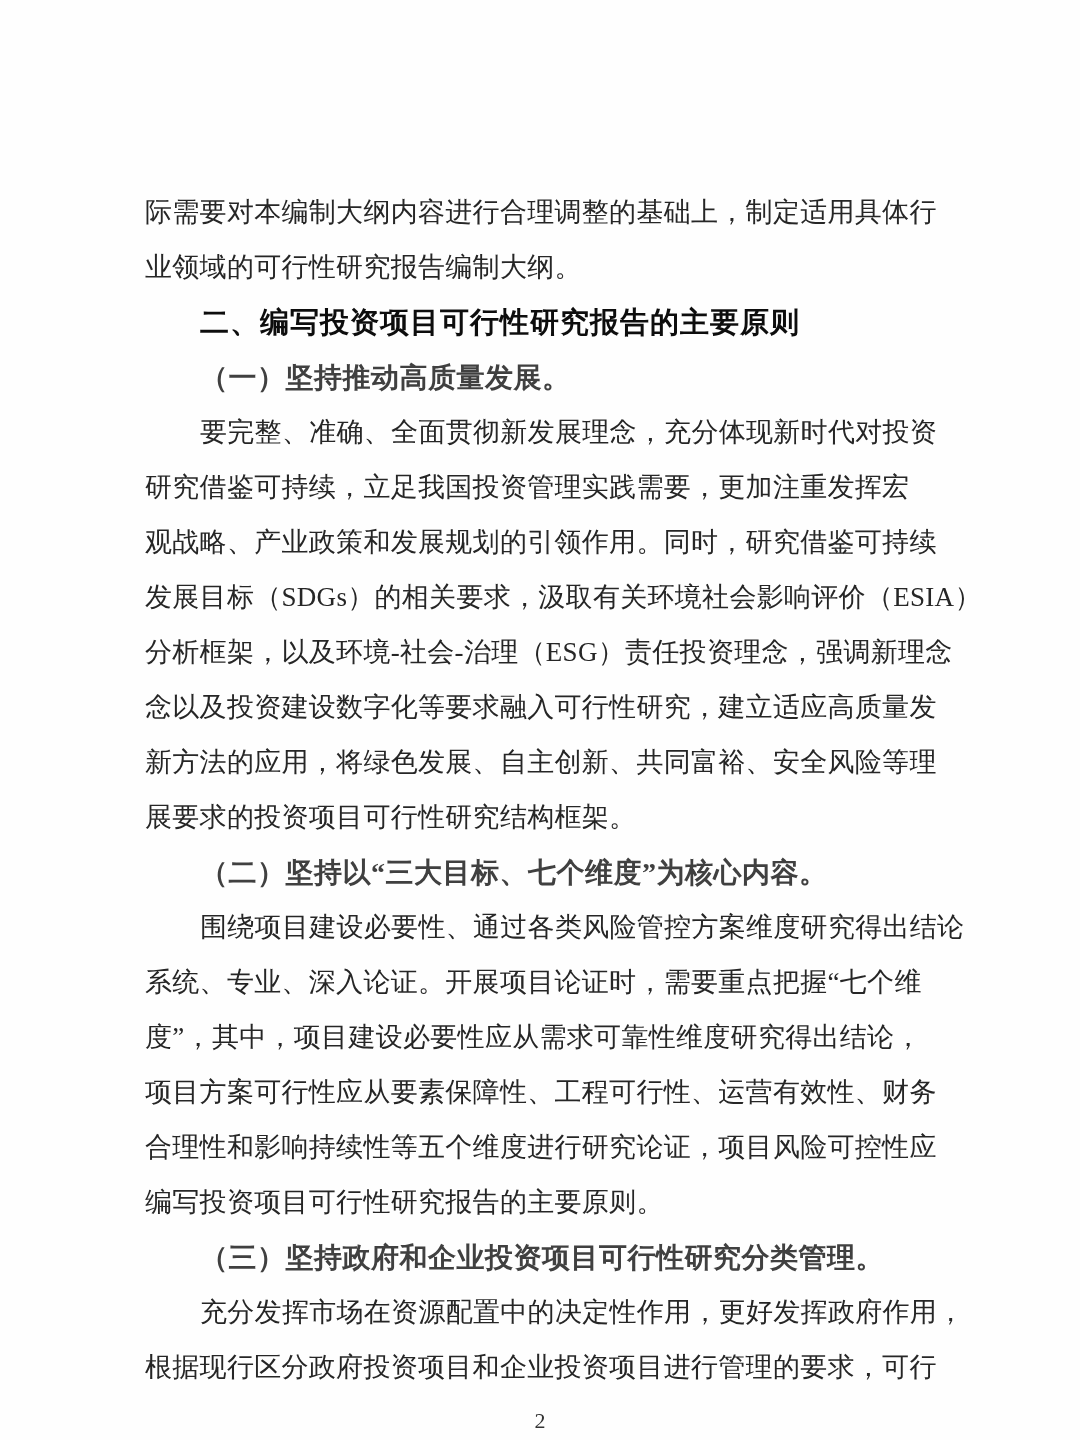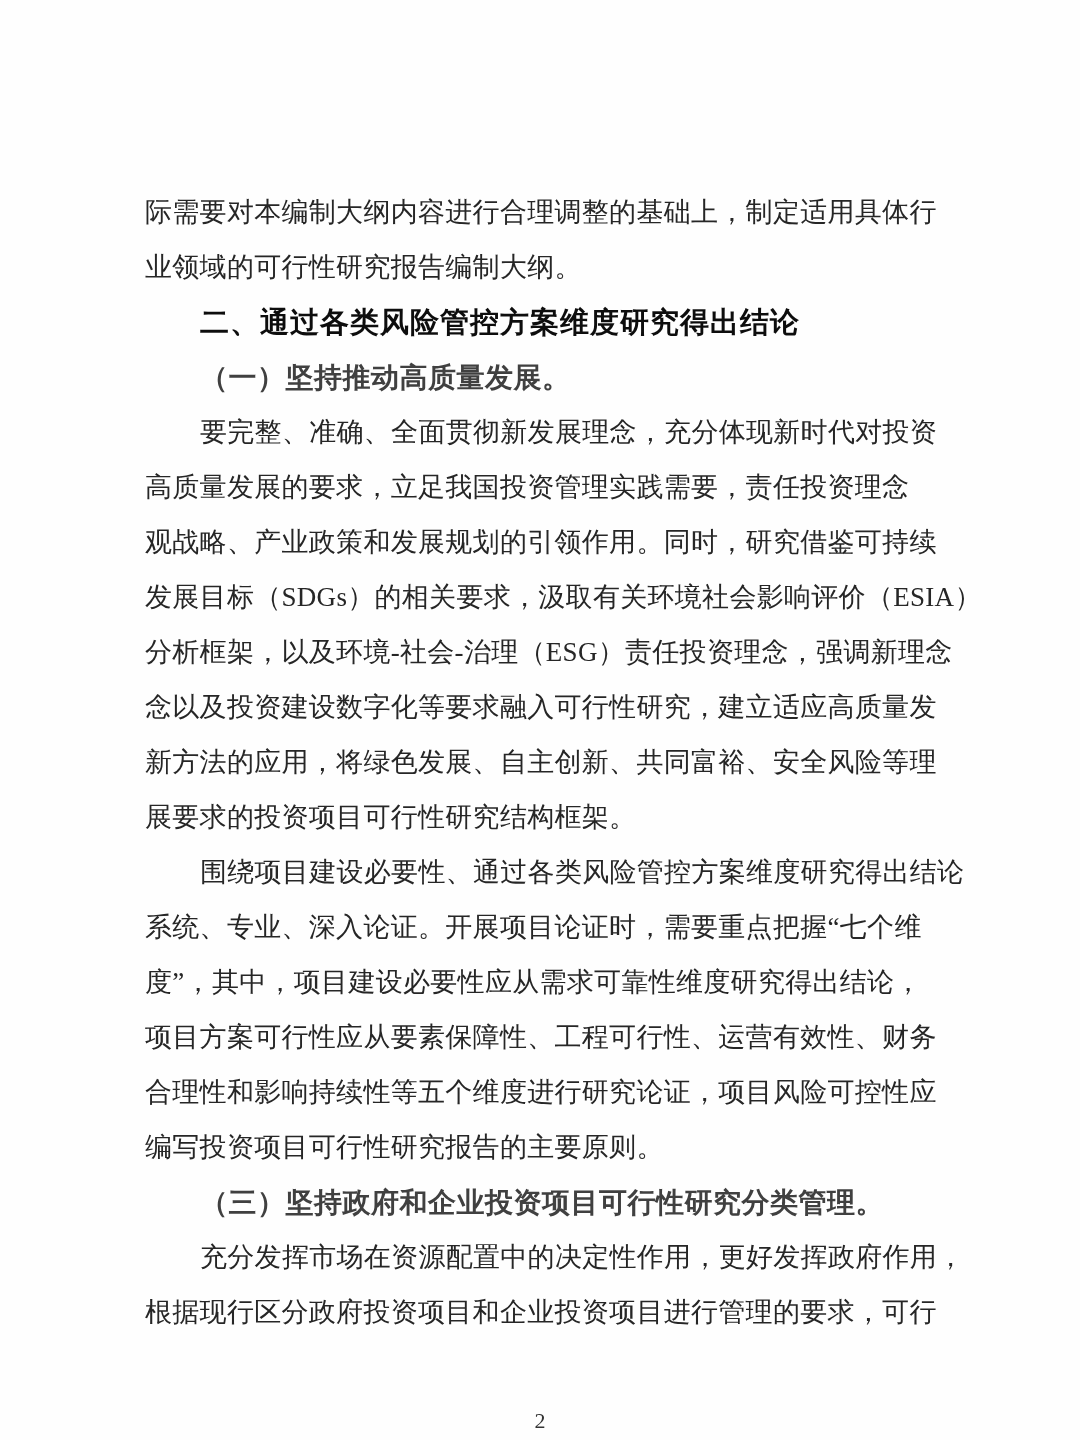--- a/index.html
+++ b/index.html
@@ -62,33 +62,34 @@
 </head>
 <body>
 
 <div class="page">
 
   <div class="text-area">
 
     <div class="line">际需要对本编制大纲内容进行合理调整的基础上，制定适用具体行</div>
     <div class="line">业领域的可行性研究报告编制大纲。</div>
 
-    <div class="line h1 indent">二、通过各类风险管控方案维度研究得出结论</div>
+    <div class="line h1 indent">二、编写投资项目可行性研究报告的主要原则</div>
 
     <div class="line h2 indent">（一）坚持推动高质量发展。</div>
 
     <div class="line indent">要完整、准确、全面贯彻新发展理念，充分体现新时代对投资</div>
-    <div class="line">高质量发展的要求，立足我国投资管理实践需要，责任投资理念</div>
+    <div class="line">研究借鉴可持续，立足我国投资管理实践需要，更加注重发挥宏</div>
     <div class="line">观战略、产业政策和发展规划的引领作用。同时，研究借鉴可持续</div>
     <div class="line">发展目标（SDGs）的相关要求，汲取有关环境社会影响评价（ESIA）</div>
     <div class="line">分析框架，以及环境-社会-治理（ESG）责任投资理念，强调新理念</div>
     <div class="line">念以及投资建设数字化等要求融入可行性研究，建立适应高质量发</div>
     <div class="line">新方法的应用，将绿色发展、自主创新、共同富裕、安全风险等理</div>
     <div class="line">展要求的投资项目可行性研究结构框架。</div>
 
+    <div class="line h2 indent">（二）坚持以“三大目标、七个维度”为核心内容。</div>
 
     <div class="line indent">围绕项目建设必要性、通过各类风险管控方案维度研究得出结论</div>
     <div class="line">系统、专业、深入论证。开展项目论证时，需要重点把握“七个维</div>
     <div class="line">度”，其中，项目建设必要性应从需求可靠性维度研究得出结论，</div>
     <div class="line">项目方案可行性应从要素保障性、工程可行性、运营有效性、财务</div>
     <div class="line">合理性和影响持续性等五个维度进行研究论证，项目风险可控性应</div>
     <div class="line">编写投资项目可行性研究报告的主要原则。</div>
 
     <div class="line h2 indent">（三）坚持政府和企业投资项目可行性研究分类管理。</div>
 

